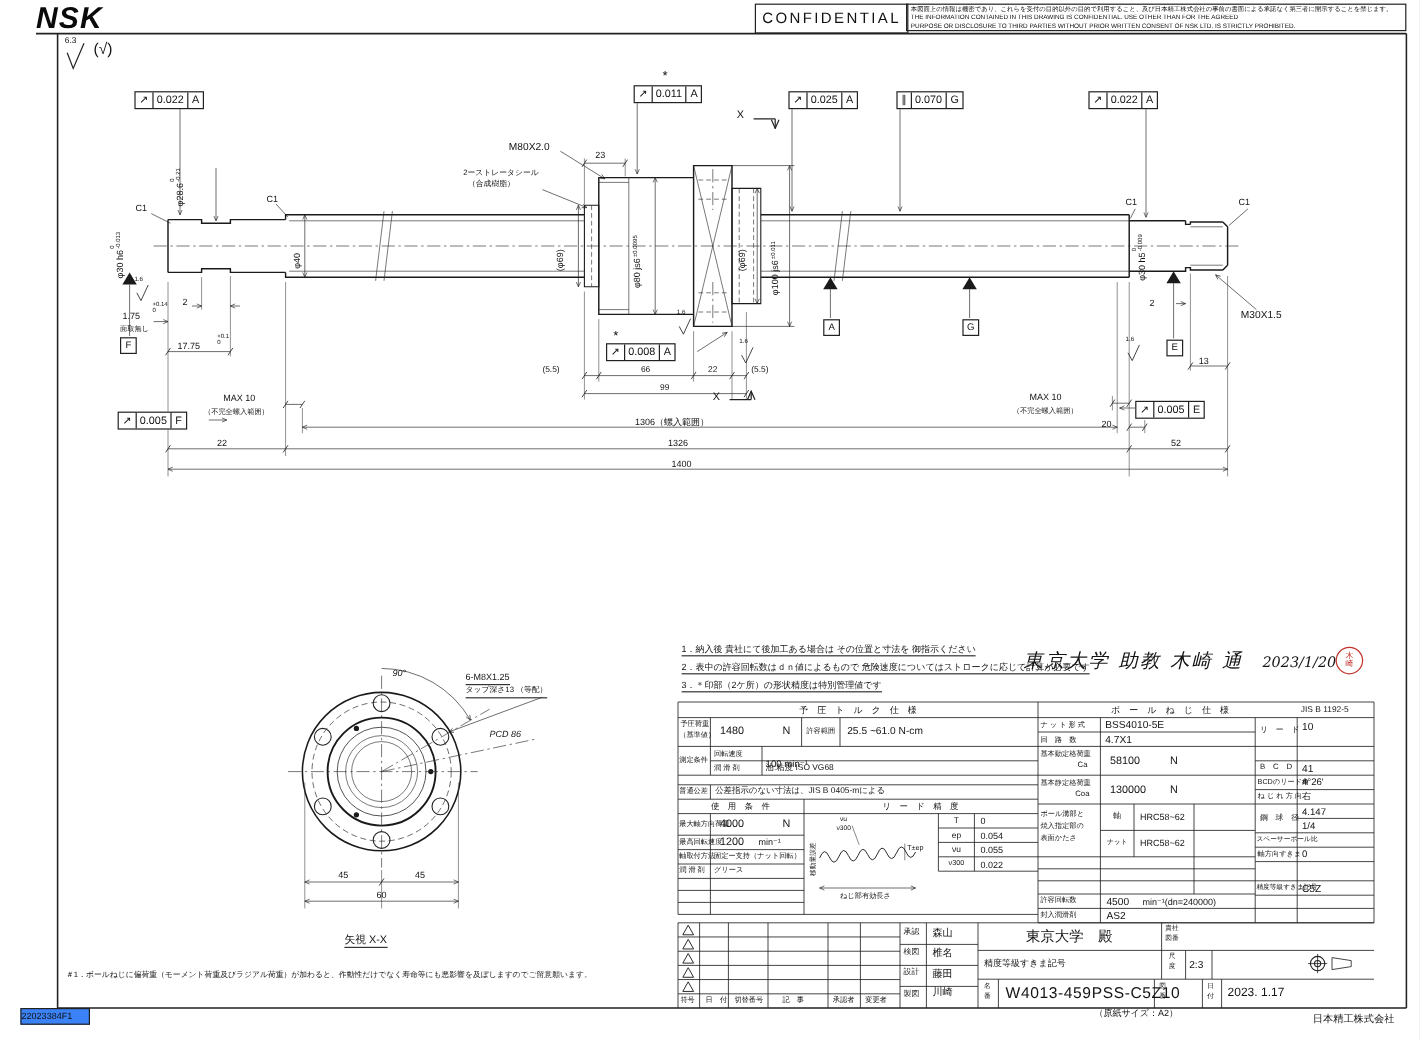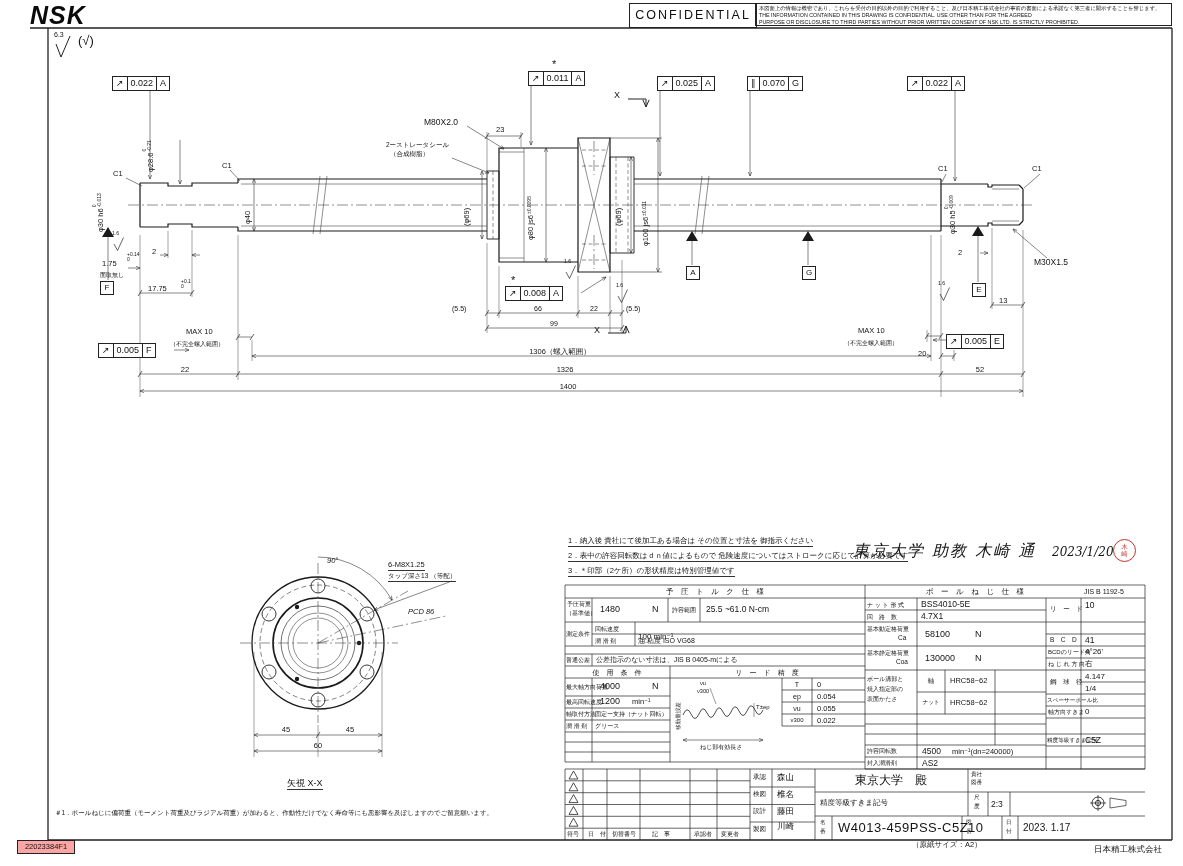--- a/index.html
+++ b/index.html
@@ -27,21 +27,21 @@
         text-align:center;line-height:23px;font-size:12.5px;letter-spacing:2px}
   .notice{position:absolute;left:755px;top:3px;width:417px;height:23px;border:1.4px solid #222;
           padding:1px 3px;box-sizing:border-box}
   .notice div{font-size:5.3px;line-height:6.8px;white-space:nowrap;overflow:hidden}
   .sig{position:absolute;font-family:"DejaVu Serif","Liberation Serif",serif;font-style:italic}
   .stamp{position:absolute;left:1113px;top:539px;width:21px;height:21px;border:1.5px solid #c4322b;
          border-radius:50%;text-align:center;color:#c4322b}
   .stamp span{display:block;font-size:6.5px;line-height:7px;color:#c4322b}
   .stamp span:first-child{margin-top:3px}
   .docno{position:absolute;left:17px;top:840px;width:56px;height:12px;border:1.2px solid #222;
-         font-size:7.5px;text-align:center;line-height:12px;background:#fca5a5}
+         font-size:7.5px;line-height:12px;background:#3b82f6}
 </style>
 </head>
 <body>
 
 <div id="sheet">
 
   <svg width="1183" height="866" viewBox="0 0 1183 866">
     <defs>
       <marker id="ar" viewBox="0 0 10 10" refX="9" refY="5" markerWidth="9" markerHeight="9" orient="auto-start-reverse">
         <path d="M1,1.5 L9,5 L1,8.5" fill="none" stroke="#222" stroke-width="1.1"></path>

